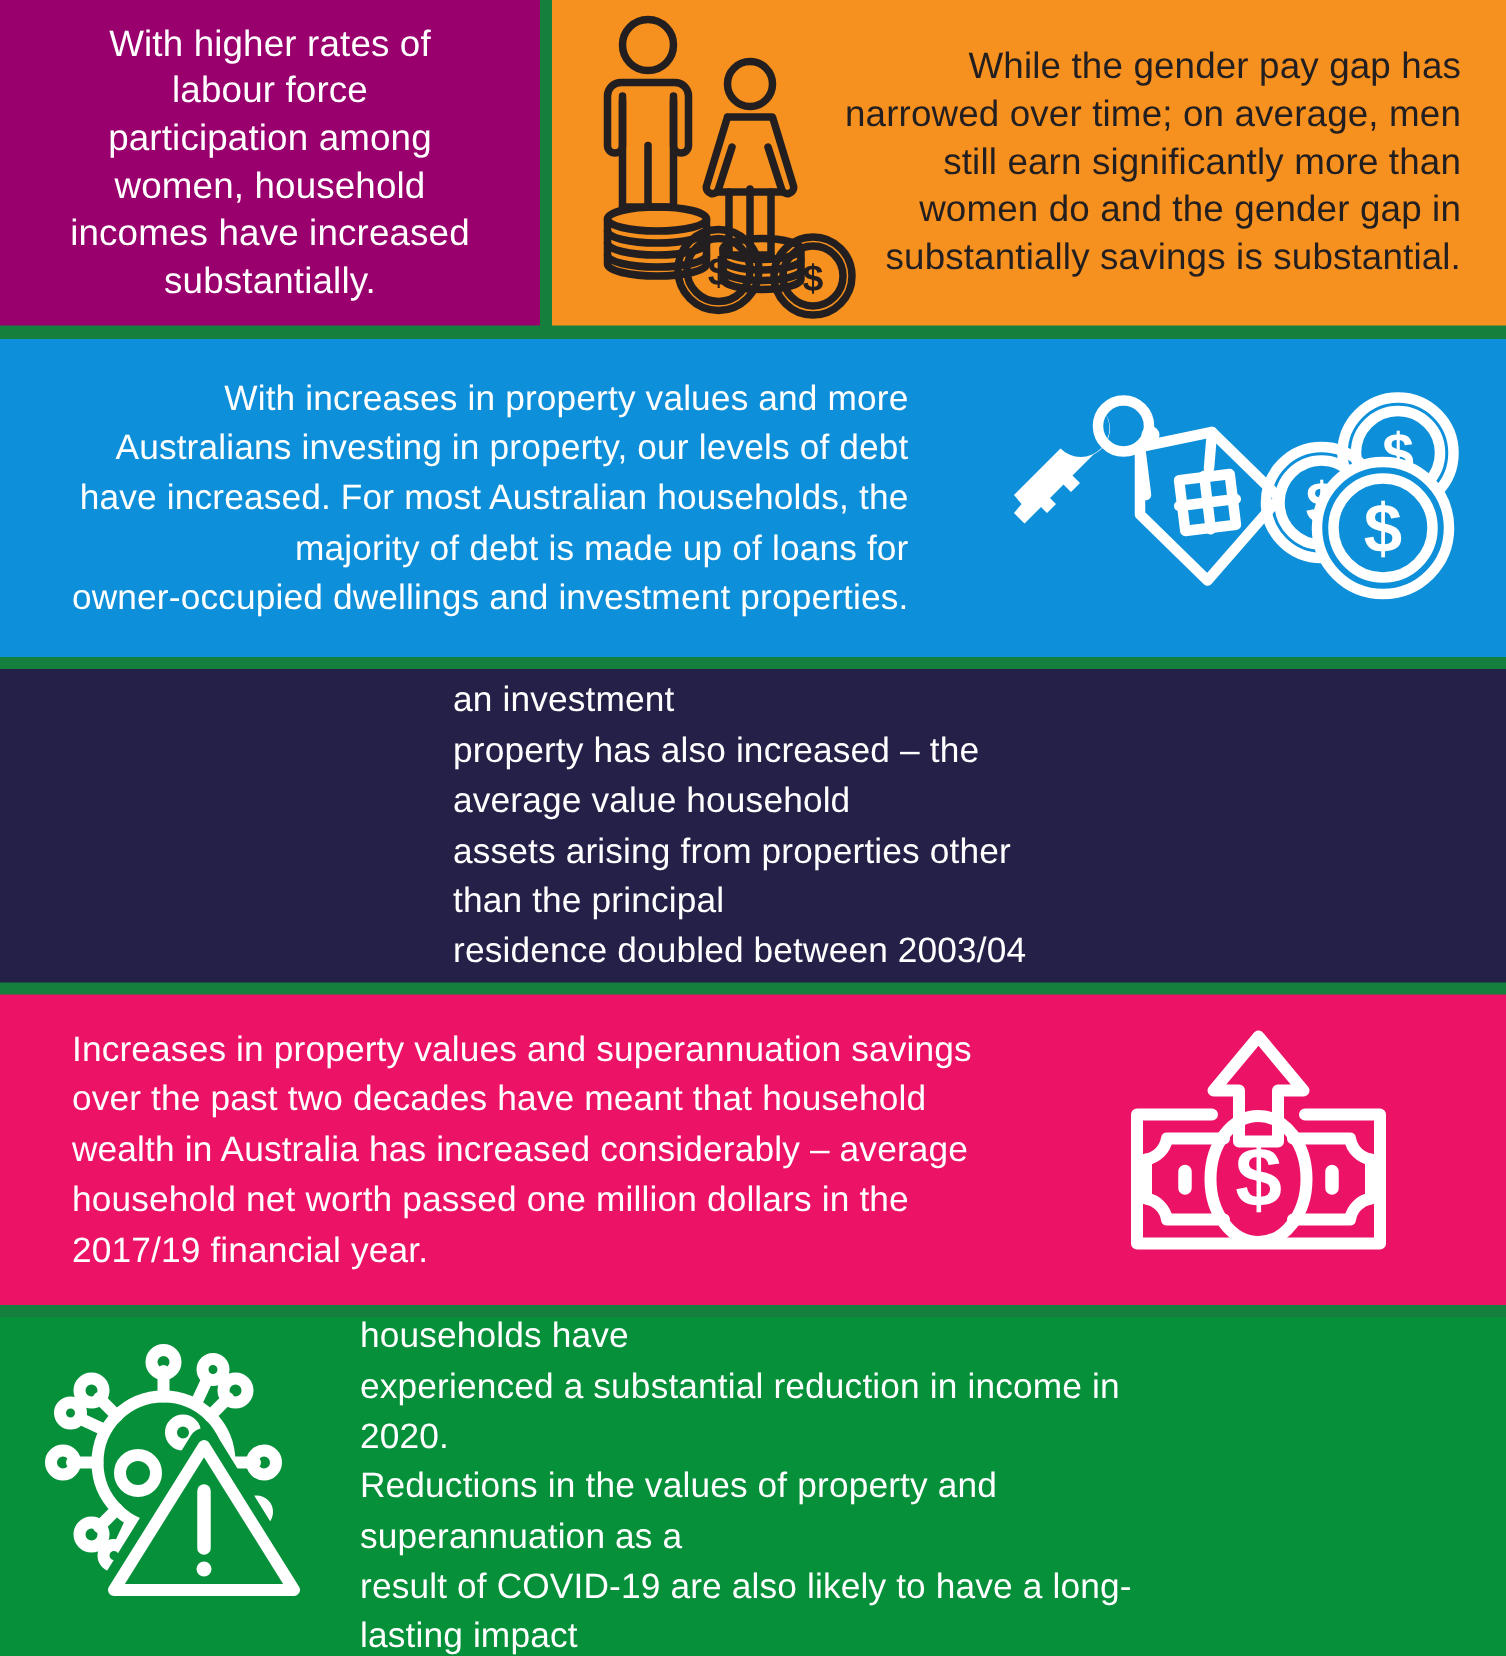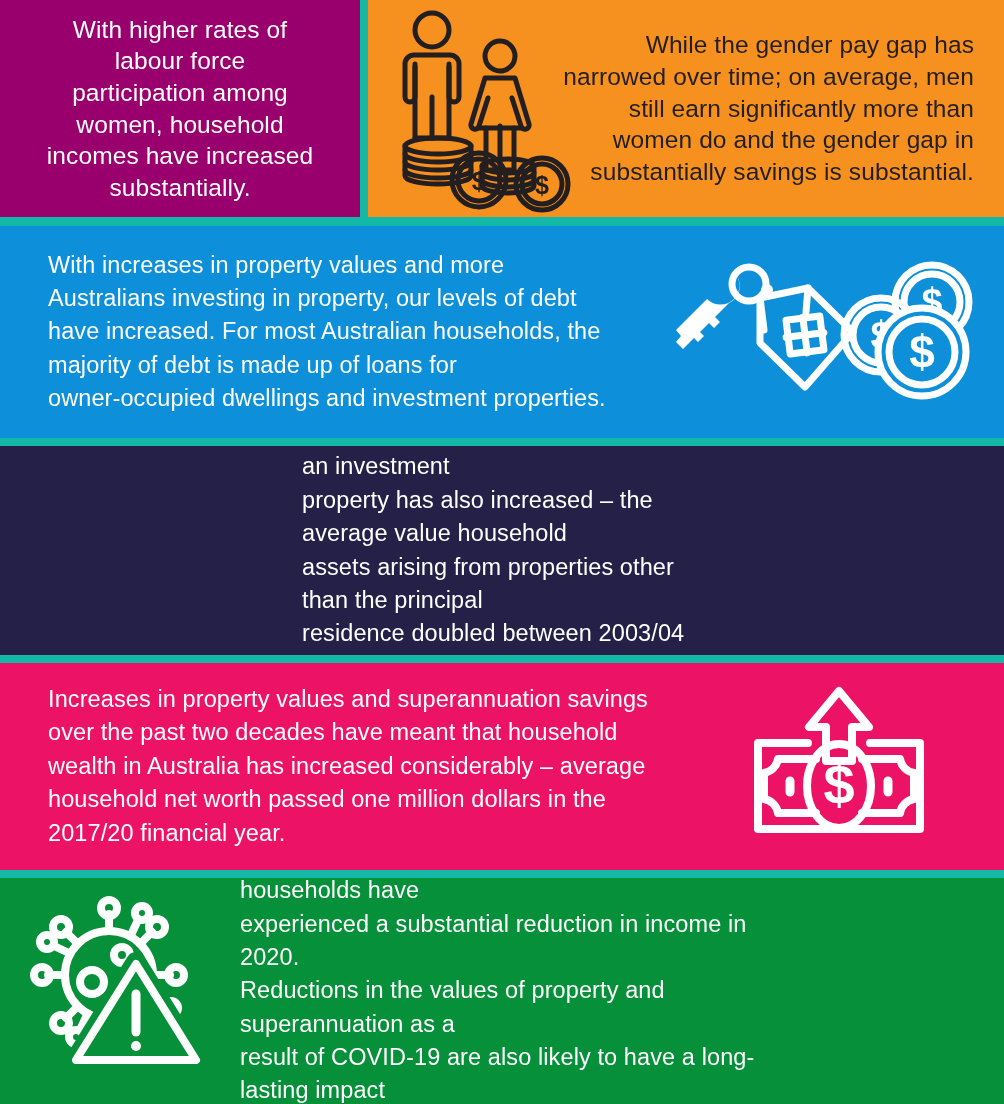--- a/index.html
+++ b/index.html
@@ -5,21 +5,21 @@
   * { margin:0; padding:0; box-sizing:border-box; }
   html, body {
     width:1004px; height:1104px;
     background:#ffffff;
     font-family:"Liberation Sans", sans-serif;
     overflow:hidden;
   }
   .infographic {
     width:1004px; height:1104px;
     position:relative;
-    background:#14b8a6;
+    background:#15803d;
   }
 
   
   .panel {
     position:absolute;
     display:flex;
     align-items:center;
     overflow:hidden;
   }
   .panel-text {
@@ -65,20 +65,21 @@
   
   #panel-debt {
     left:0; top:226px; width:1004px; height:212px;
     background:#0D8FD9;
   }
   #panel-debt .panel-text {
     font-size:23.5px;
     line-height:1.42;
     padding-left:48px;
     max-width:640px;
+    text-align:right;
   }
   #icon-key-house-coins {
     position:absolute;
     right:20px; top:24px;
     width:320px; height:160px;
   }
 
   
   #panel-investment {
     left:0; top:446px; width:1004px; height:209px;
@@ -239,21 +240,21 @@
 property has also increased – the average value household
 assets arising from properties other than the principal
 residence doubled between 2003/04 and 2017/18.</p>
   </section>
 
   <section class="panel" id="panel-wealth">
     <p class="panel-text">Increases in property values and superannuation savings
 over the past two decades have meant that household
 wealth in Australia has increased considerably – average
 household net worth passed one million dollars in the
-2017/20 financial year.</p>
+2017/19 financial year.</p>
 
     <div id="icon-money-up">
       <svg viewBox="0 0 182 165" width="182" height="165" fill="none" stroke="#ffffff" stroke-width="8" stroke-linecap="round" stroke-linejoin="round">
 
         <path d="M91 10 l-30 36 h17 v34 h26 v-34 h17 z"></path>
 
         <path d="M60 62 H10 v86 h162 V62 h-50"></path>
 
         <path d="M68 78 H30 a17 17 0 0 1 -14 14 v26 a17 17 0 0 1 14 14 h38"></path>
         <path d="M114 78 h38 a17 17 0 0 0 14 14 v26 a17 17 0 0 0 -14 14 h-38"></path>

